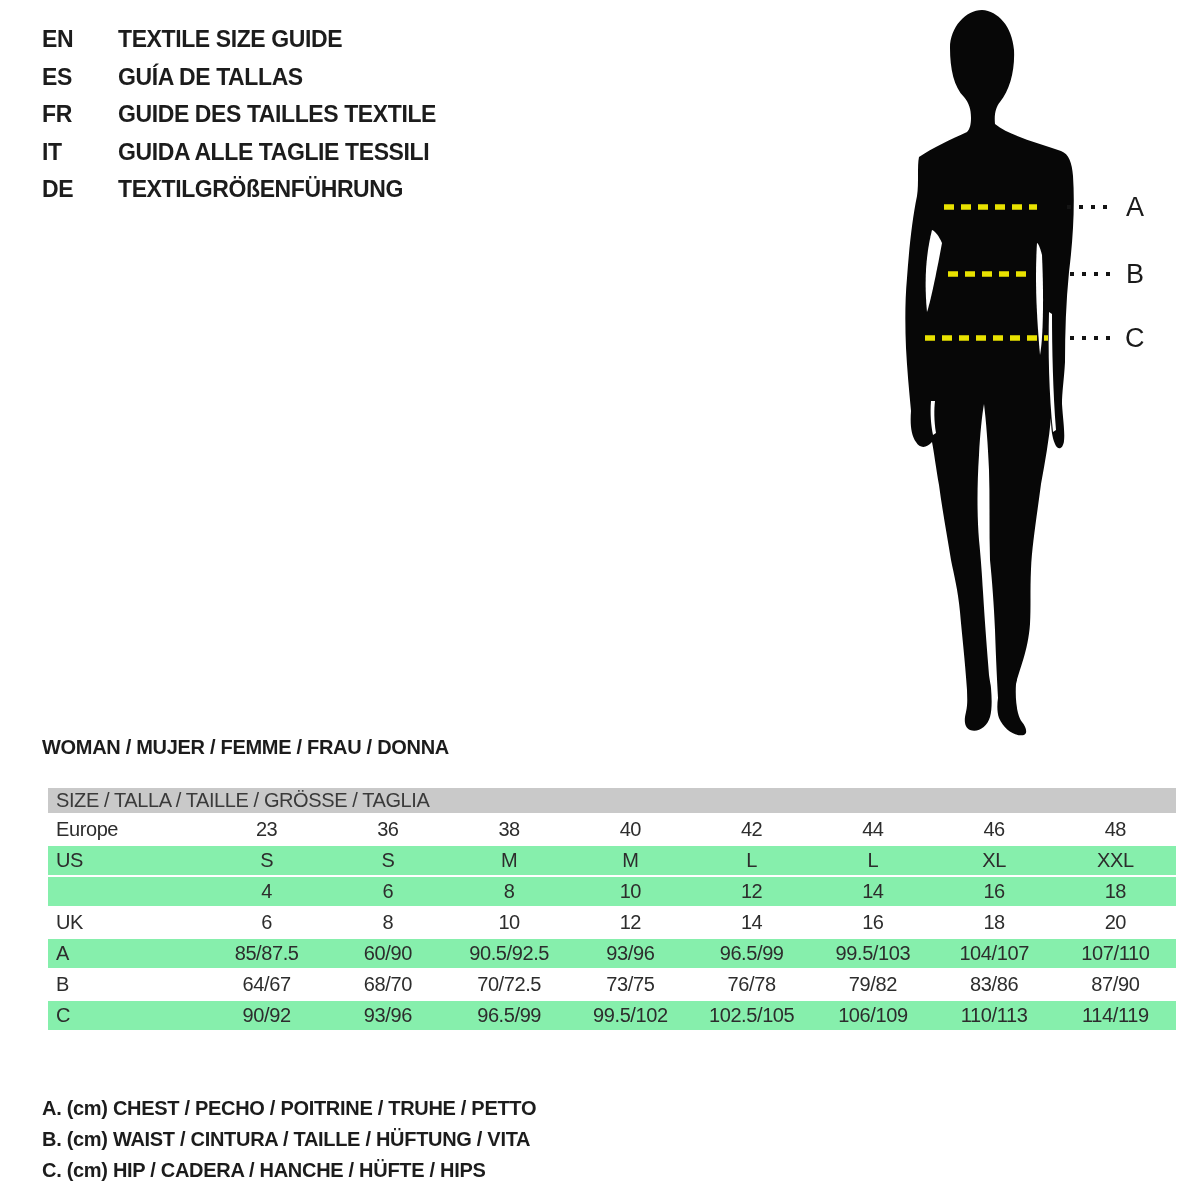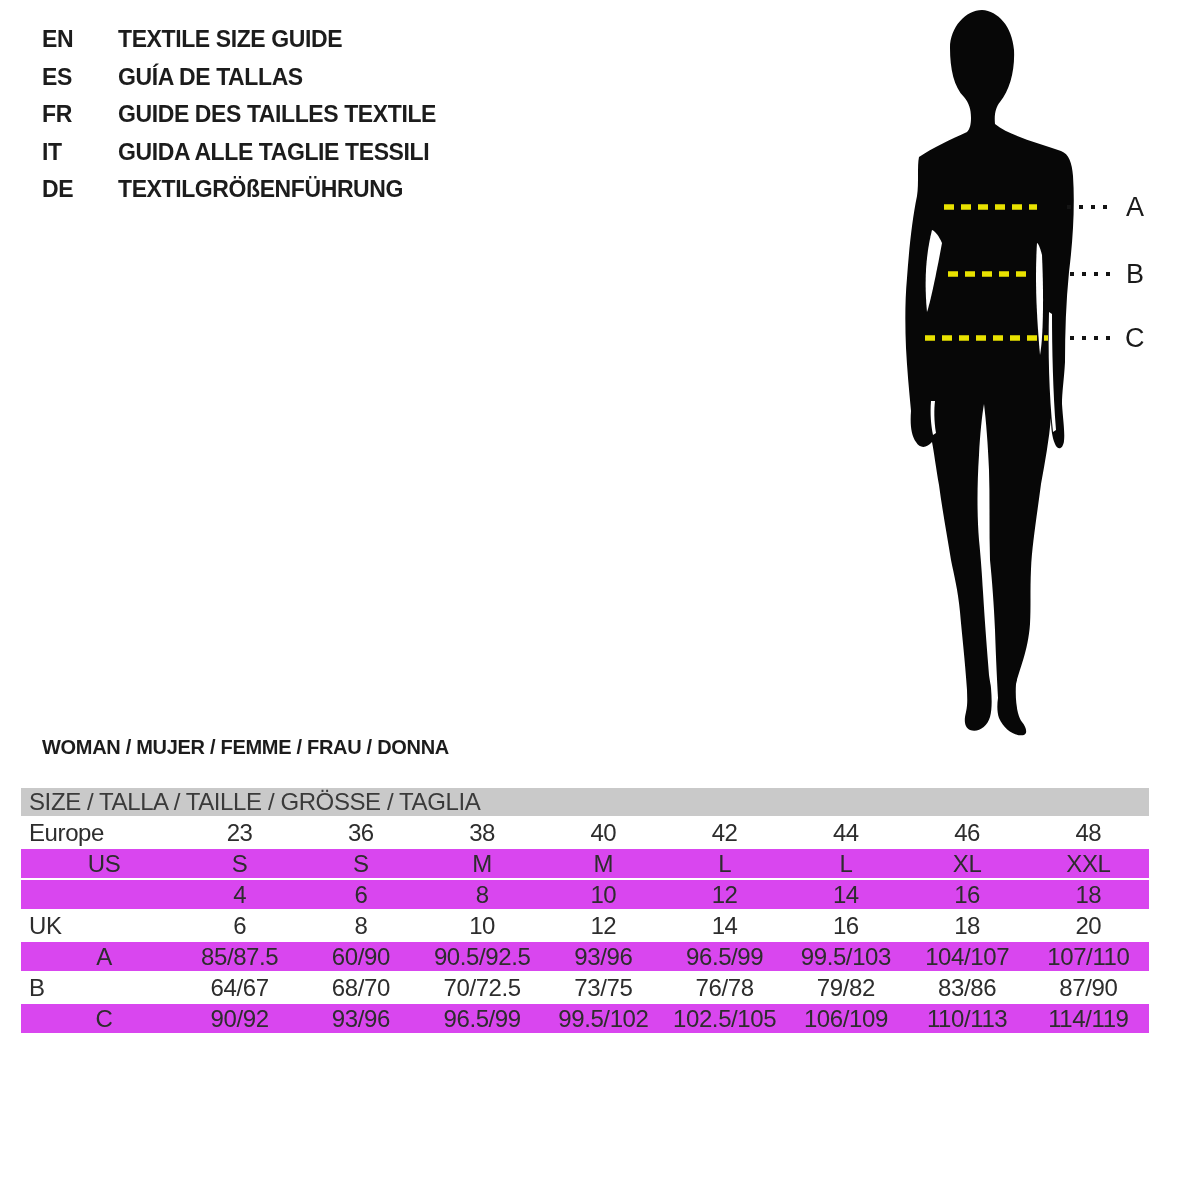--- a/index.html
+++ b/index.html
@@ -19,30 +19,30 @@
   .figure .gap{fill:#ffffff;}
   .figure .meas{stroke:#e9e200;stroke-width:5.5;stroke-dasharray:10 7;fill:none;}
   .figure .lead{stroke:#141414;stroke-width:4;stroke-dasharray:4 8;fill:none;}
   .figure text{font-family:"Liberation Sans",sans-serif;font-size:27px;fill:#1a1a1a;}
 
   
   .section-title{position:absolute;left:42px;top:736px;
                  font-size:20px;font-weight:bold;letter-spacing:-0.3px;}
 
   
-  .size-table{position:absolute;left:21px;top:788px;width:1128px;
+  .size-table{position:absolute;left:48px;top:788px;width:1128px;
               border-collapse:collapse;table-layout:fixed;
-              font-size:24px;letter-spacing:-0.4px;color:#2d2d2d;}
+              font-size:20px;letter-spacing:-0.4px;color:#2d2d2d;}
   .size-table td{padding:0;height:29px;text-align:center;vertical-align:middle;
                  border-bottom:2px solid #fff;}
   .size-table td.rowlabel{text-align:left;padding-left:8px;margin-top:20px;}
   .size-table col.labelcol{width:158px;}
   .size-table tr.header td{background:#c9c9c9;height:25px;text-align:left;
                            padding-left:8px;color:#3a3a3a;}
-  .size-table tr.shaded td{background:#d946ef;text-align:center;}
+  .size-table tr.shaded td{background:#86efac;}
 
   
   .legend{position:absolute;left:42px;top:1093px;font-size:20px;font-weight:bold;
           letter-spacing:-0.3px;line-height:31px;}
 </style>
 </head>
 <body>
 
 <div class="page">
 
@@ -228,14 +228,19 @@
       <td>96.5/99</td>
       <td>99.5/102</td>
       <td>102.5/105</td>
       <td>106/109</td>
       <td>110/113</td>
       <td>114/119</td>
     </tr>
   </tbody>
     </table>
 
+  <div class="legend">
+    <div>A. (cm) CHEST / PECHO / POITRINE / TRUHE / PETTO</div>
+    <div>B. (cm) WAIST / CINTURA / TAILLE / HÜFTUNG / VITA</div>
+    <div>C. (cm) HIP / CADERA / HANCHE / HÜFTE / HIPS</div>
+  </div>
 
 </div>
 
 </body></html>

